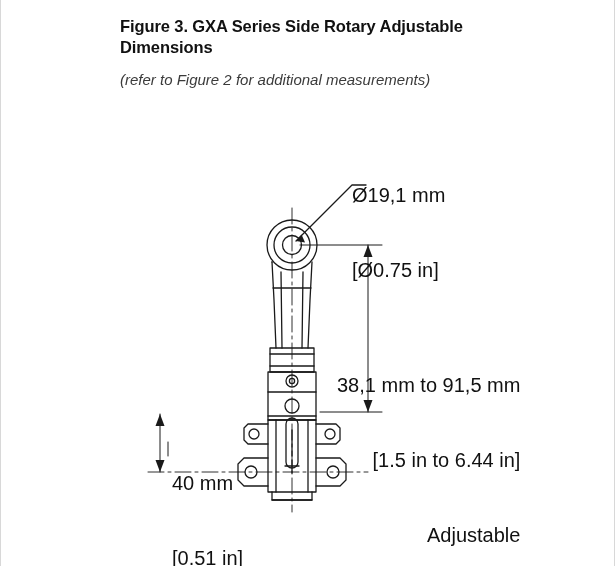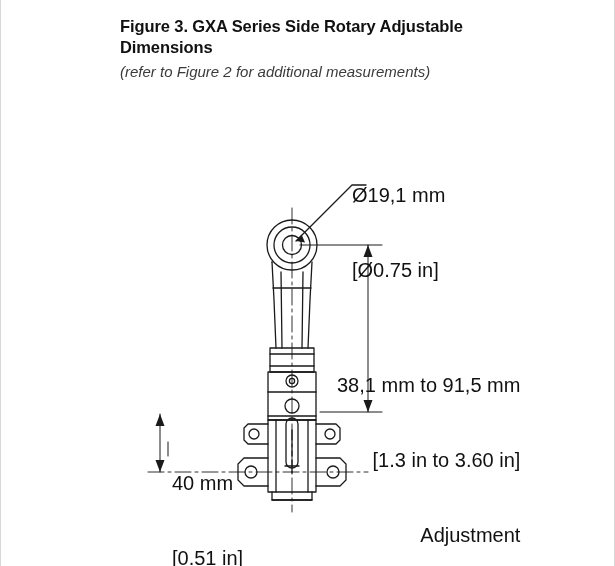--- a/index.html
+++ b/index.html
@@ -44,21 +44,21 @@
     line-height: 1.28;
     letter-spacing: -0.1px;
     color: #111111;
     margin: 0;
   }
   .caption-sub {
     font-size: 15px;
     font-style: italic;
     line-height: 1.3;
     color: #3b3b3b;
-    margin: 4px 0 0 0;
+    margin: 12px 0 0 0;
   }
 
   .figure {
     position: absolute;
     left: 0;
     top: 0;
     width: 615px;
     height: 566px;
   }
 
@@ -196,22 +196,22 @@
     </g>
   </svg>
 
   <div class="label dia">
     <div>Ø19,1 mm</div>
     <div>[Ø0.75 in]</div>
   </div>
 
   <div class="label adjust">
     <div>38,1 mm to 91,5 mm</div>
-    <div>[1.3 in to 3.60 in]</div>
-    <div>Adjustment</div>
+    <div>[1.5 in to 6.44 in]</div>
+    <div>Adjustable</div>
   </div>
 
   <div class="label small">
     <div>40 mm</div>
     <div>[0.51 in]</div>
   </div>
 
 </div>
 
 </body></html>

